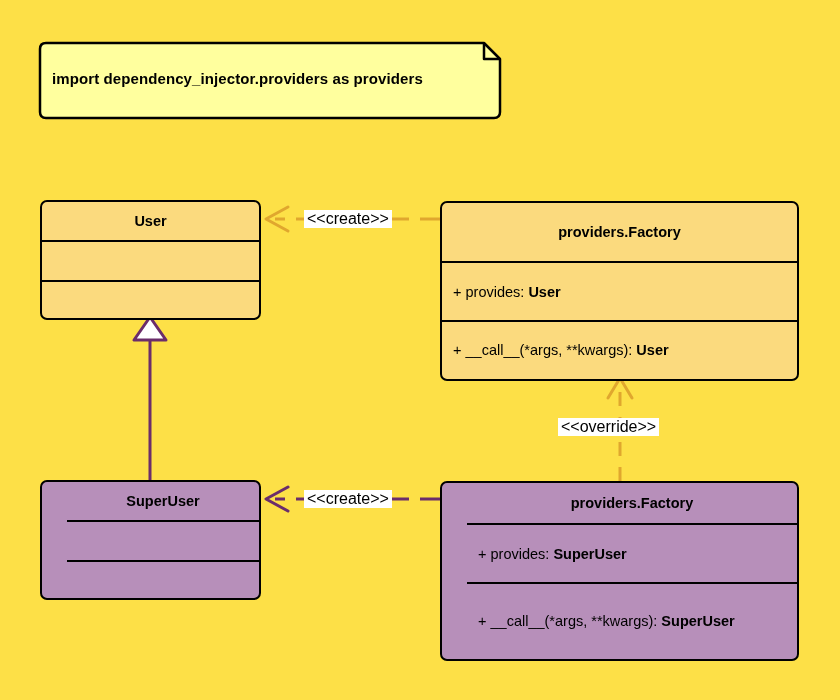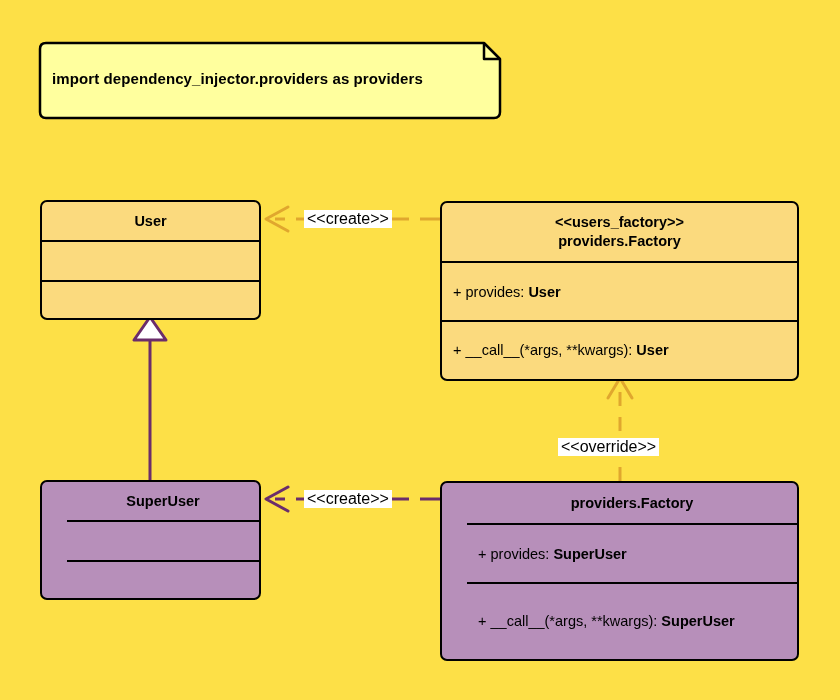--- a/index.html
+++ b/index.html
@@ -132,21 +132,20 @@
   <div class="cls fill-yellow" style="left:40px; top:200px; width:221px; height:120px;">
     <div class="compartment cls-title" style="height:38px;">
       <span>User</span>
     </div>
     <div class="compartment divided" style="height:40px;"></div>
     <div class="compartment divided" style="height:39px;"></div>
   </div>
 
   <div class="cls fill-yellow" style="left:440px; top:201px; width:359px; height:180px;">
     <div class="compartment cls-title" style="height:58px;">
-      <span>&lt;&lt;users_factory&gt;&gt;</span>
       <span>providers.Factory</span>
     </div>
     <div class="compartment divided member" style="height:59px;">
       <span class="plain">+</span>
       <span>&nbsp;</span>
       <span class="plain">provides:</span>
       <span>&nbsp;</span>
       <span class="strong">User</span>
     </div>
     <div class="compartment divided member" style="height:58px;">
@@ -183,15 +182,15 @@
       <span class="plain">__call__(*args, **kwargs):</span>
       <span>&nbsp;</span>
       <span class="strong">SuperUser</span>
     </div>
   </div>
 
   <div class="edge-label" style="left:304px; top:210px;">&lt;&lt;create&gt;&gt;</div>
 
   <div class="edge-label" style="left:304px; top:490px;">&lt;&lt;create&gt;&gt;</div>
 
-  <div class="edge-label" style="left:558px; top:418px;margin-top:20px;">&lt;&lt;override&gt;&gt;</div>
+  <div class="edge-label" style="left:558px; top:418px;">&lt;&lt;override&gt;&gt;</div>
 
 </div>
 
 </body></html>

